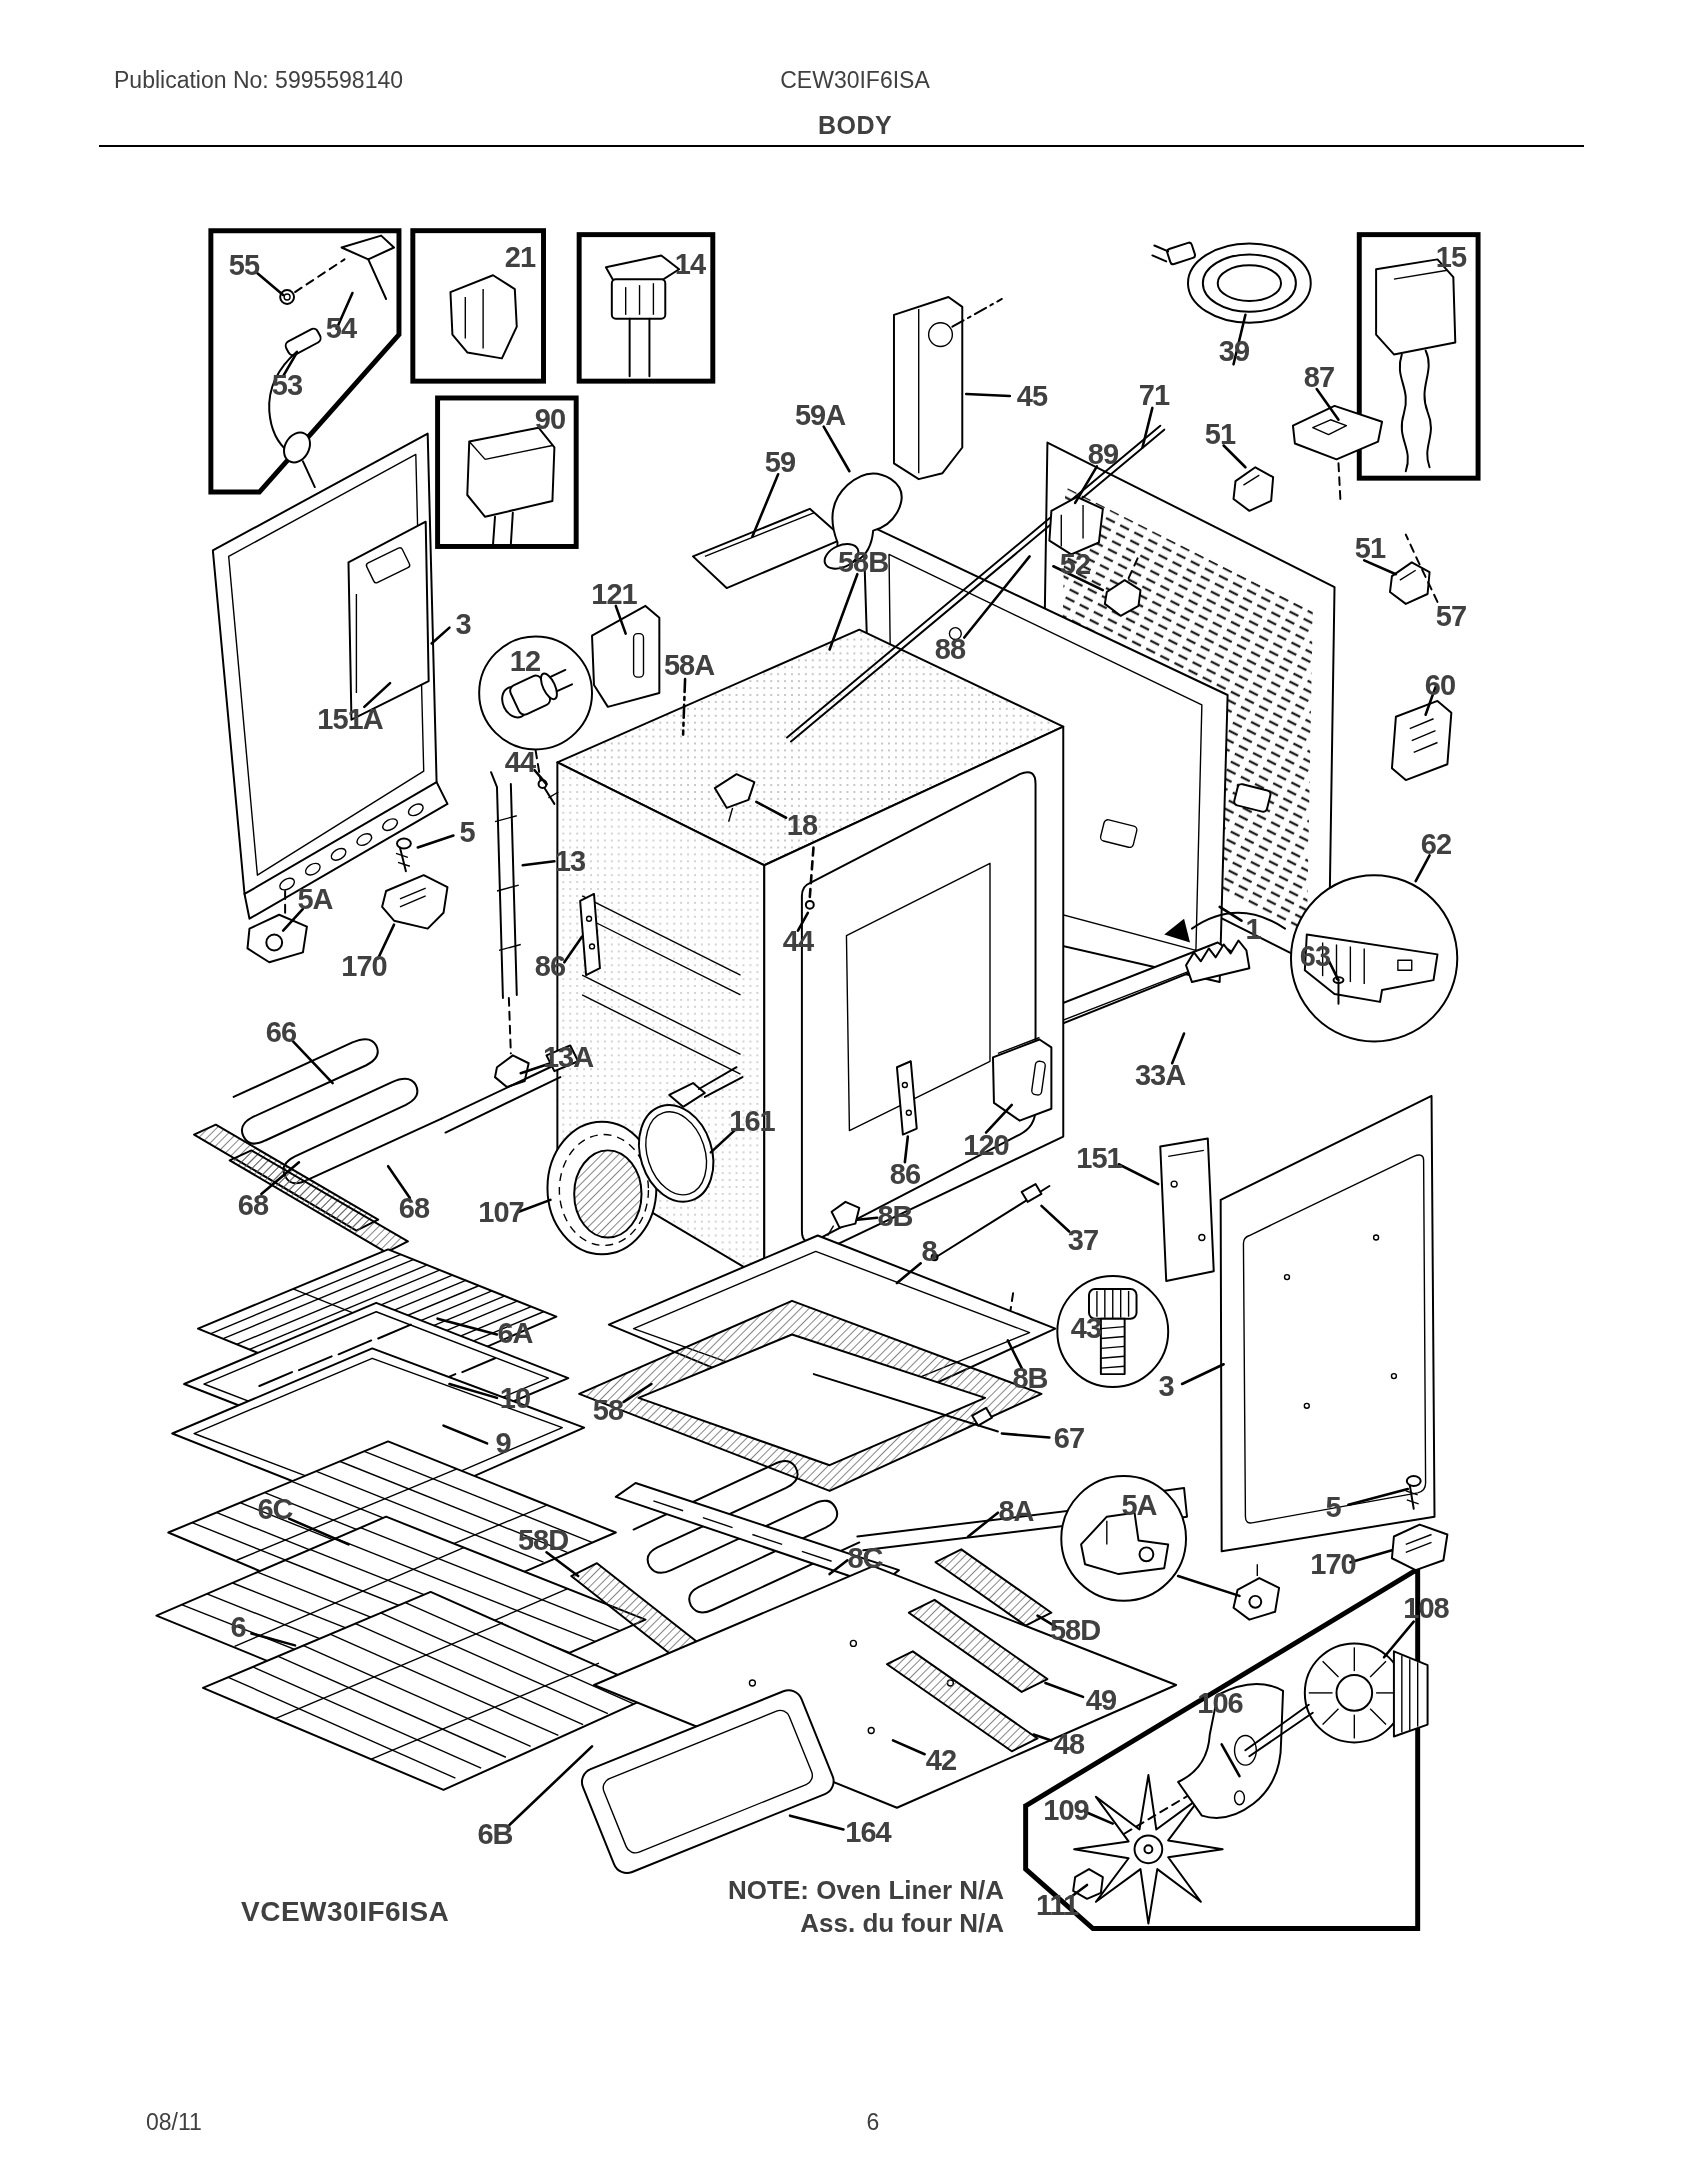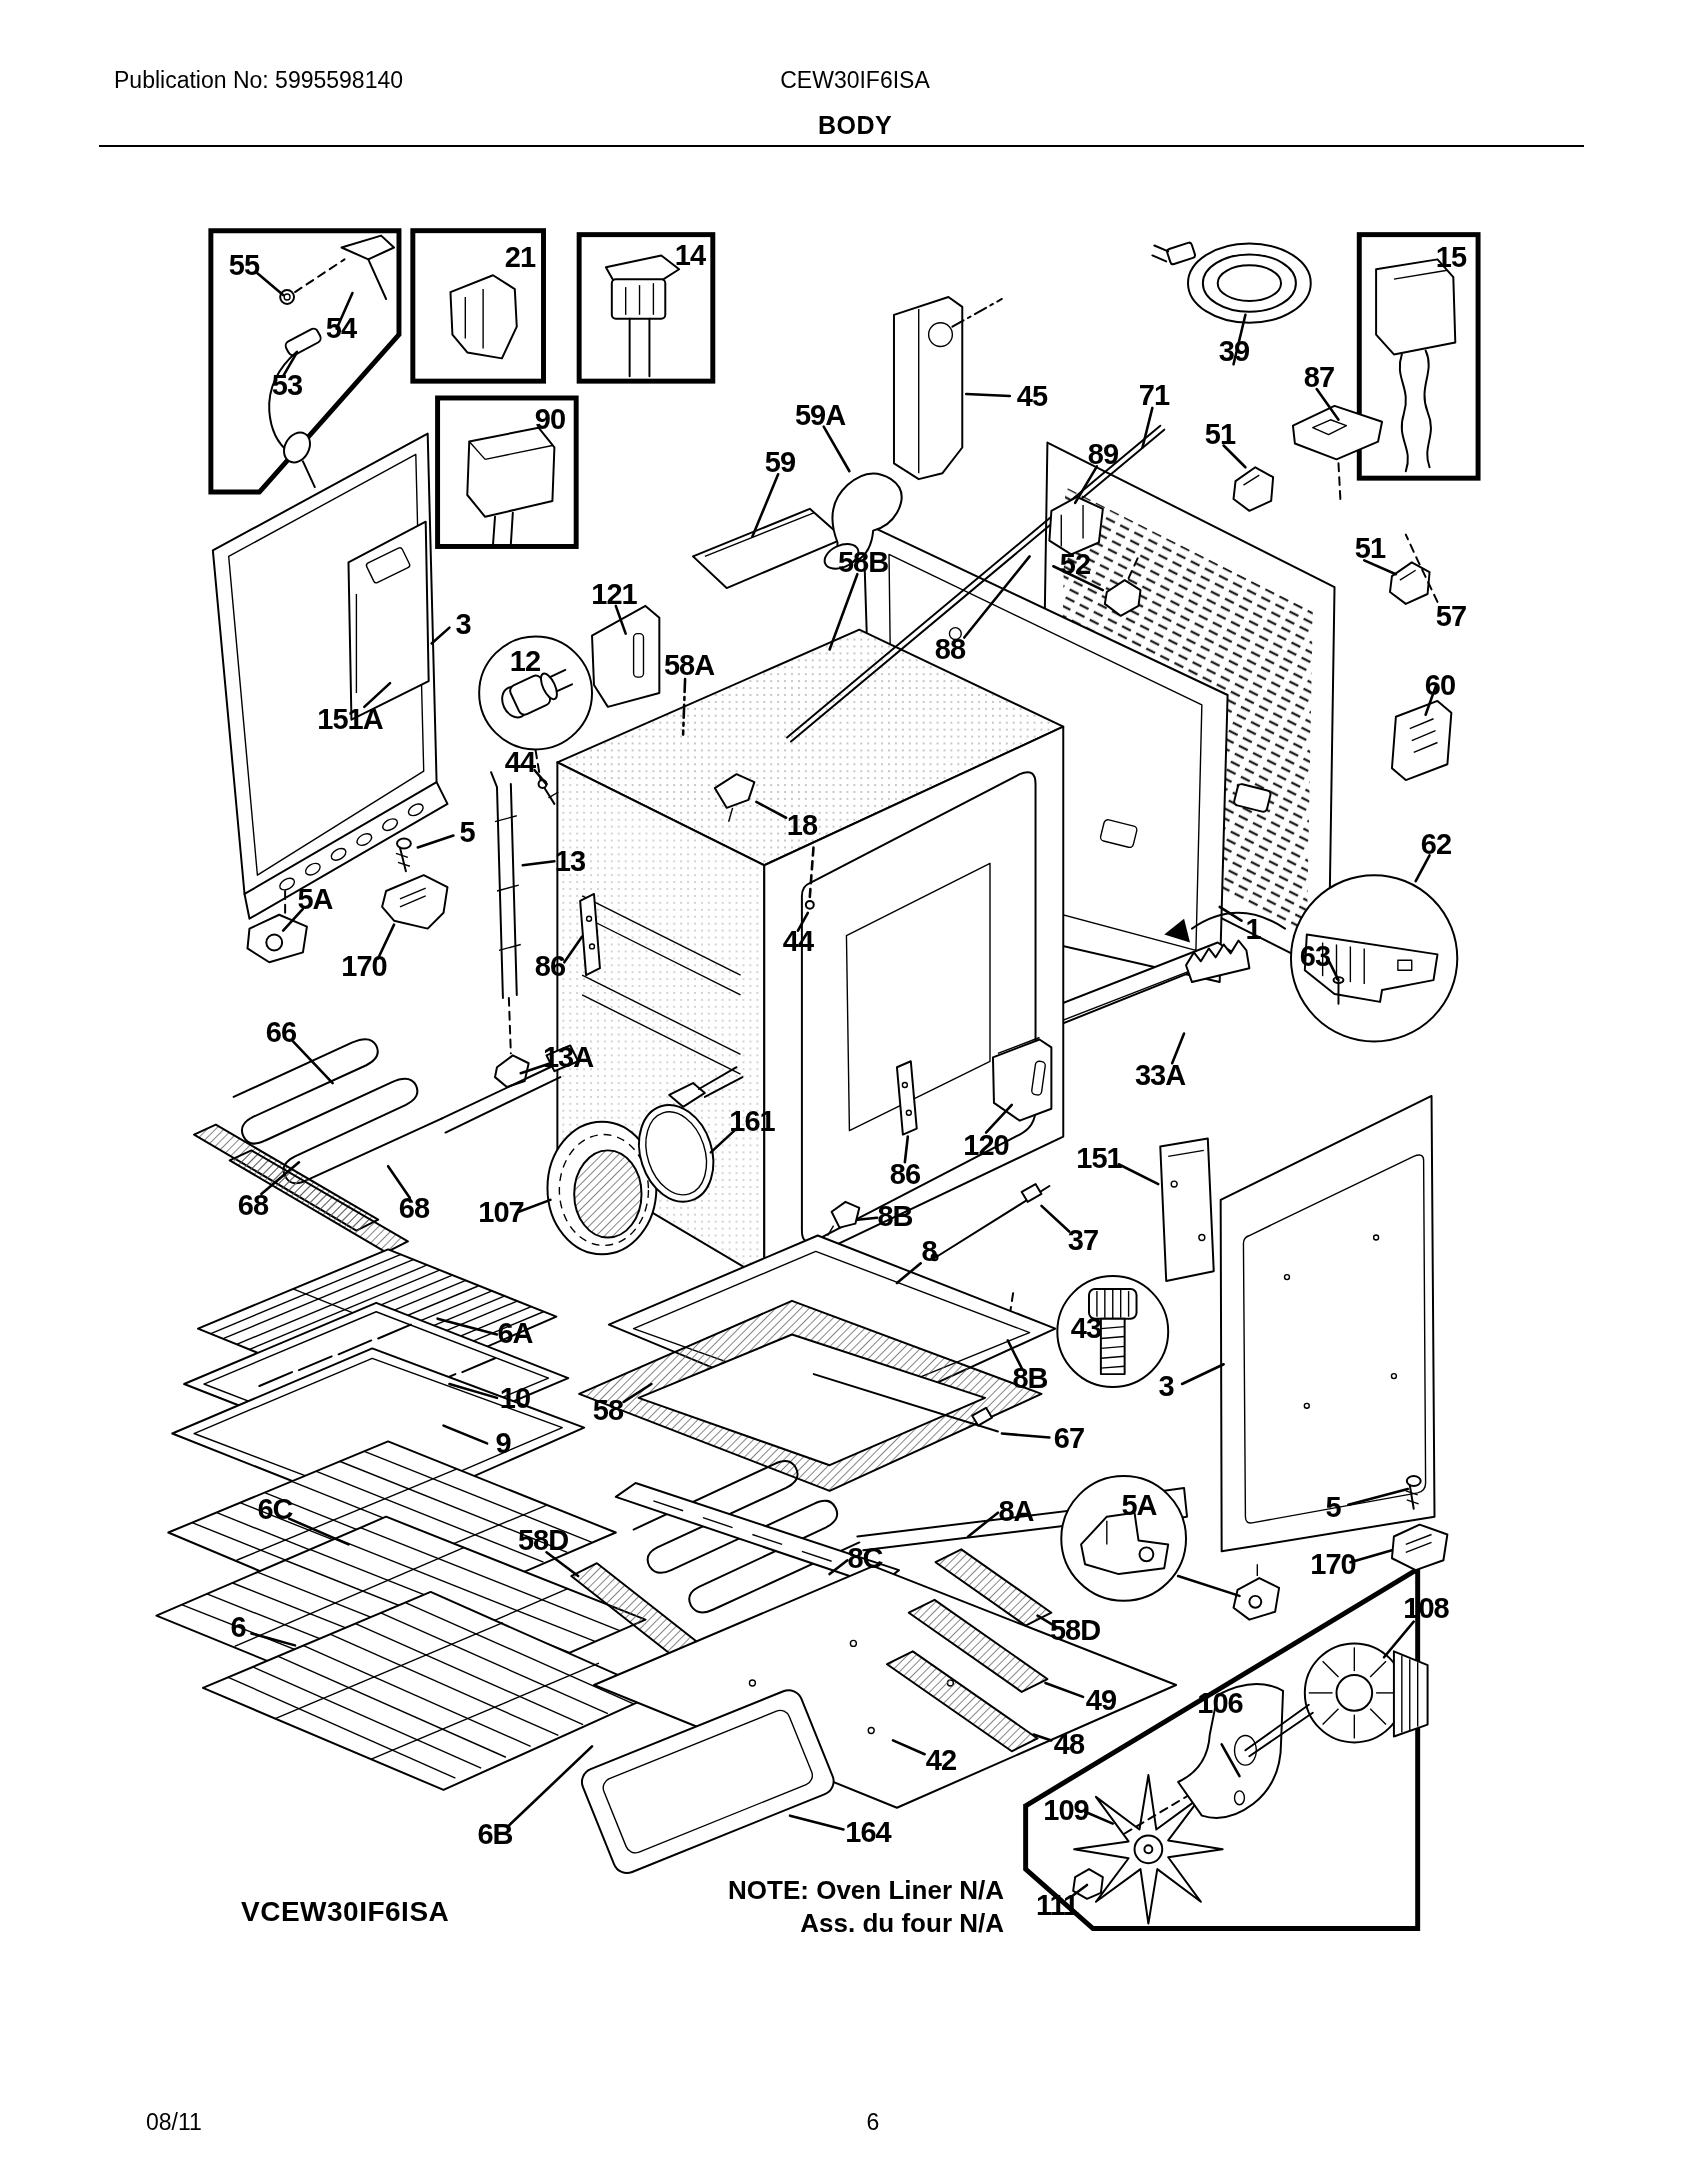--- a/index.html
+++ b/index.html
@@ -1,17 +1,17 @@
 <!DOCTYPE html>
 <html><head>
 <meta charset="utf-8">
 <style>
   html,body{margin:0;padding:0;background:#e8e8e8;}
   .page{position:relative;width:1683px;height:2178px;background:#ffffff;margin:0 auto;
-        font-family:"Liberation Sans",sans-serif;color:#000000;overflow:hidden;}
+        font-family:"Liberation Sans",sans-serif;color:#404040;overflow:hidden;}
   .abs{position:absolute;}
   .hdr-text{font-size:23px;white-space:nowrap;}
   .model{font-size:23px;}
   .title{font-size:25px;font-weight:bold;letter-spacing:0.5px;}
   .rule{position:absolute;left:99px;top:145px;width:1485px;height:0;border-top:2px solid #000;}
   .diagram-svg{position:absolute;left:0;top:0;width:1683px;height:2178px;}
   .part-label{position:absolute;transform:translate(-50%,-50%);
               font-weight:bold;font-size:29px;letter-spacing:-1px;white-space:nowrap;
               background:rgba(255,255,255,.0);line-height:1;}
   .variant{font-size:28px;font-weight:bold;letter-spacing:0.5px;}
@@ -613,21 +613,21 @@
       <line class="ldr dd" x1="692" y1="686" x2="690" y2="742"></line>
       <line class="ldr dash" x1="818" y1="906" x2="822" y2="852"></line>
     </g>
   </svg>
 
   <div class="abs" style="left:0;top:0;width:1683px;height:2178px;">
       <div class="part-label" style="left: 244px; top: 265px;">55</div>
       <div class="part-label" style="left: 341px; top: 328px;">54</div>
       <div class="part-label" style="left: 287px; top: 385px;">53</div>
       <div class="part-label" style="left: 520px; top: 257px;">21</div>
-      <div class="part-label" style="left: 690px; top: 255px;">14</div>
+      <div class="part-label" style="left: 690px; top: 264px;">14</div>
       <div class="part-label" style="left: 550px; top: 419px;">90</div>
       <div class="part-label" style="left: 1234px; top: 351px;">39</div>
       <div class="part-label" style="left: 1319px; top: 377px;">87</div>
       <div class="part-label" style="left: 1451px; top: 257px;">15</div>
       <div class="part-label" style="left: 1154px; top: 395px;">71</div>
       <div class="part-label" style="left: 1220px; top: 434px;">51</div>
       <div class="part-label" style="left: 1103px; top: 454px;">89</div>
       <div class="part-label" style="left: 1032px; top: 396px;">45</div>
       <div class="part-label" style="left: 820px; top: 415px;">59A</div>
       <div class="part-label" style="left: 780px; top: 462px;">59</div>

